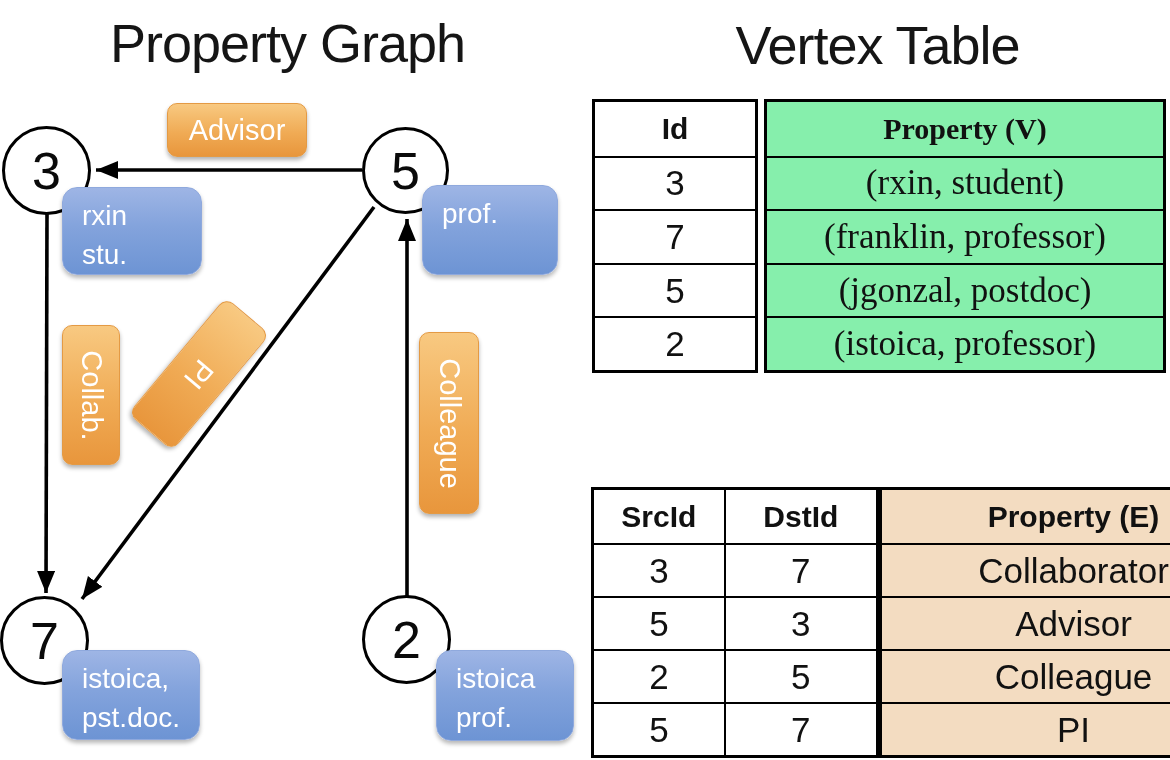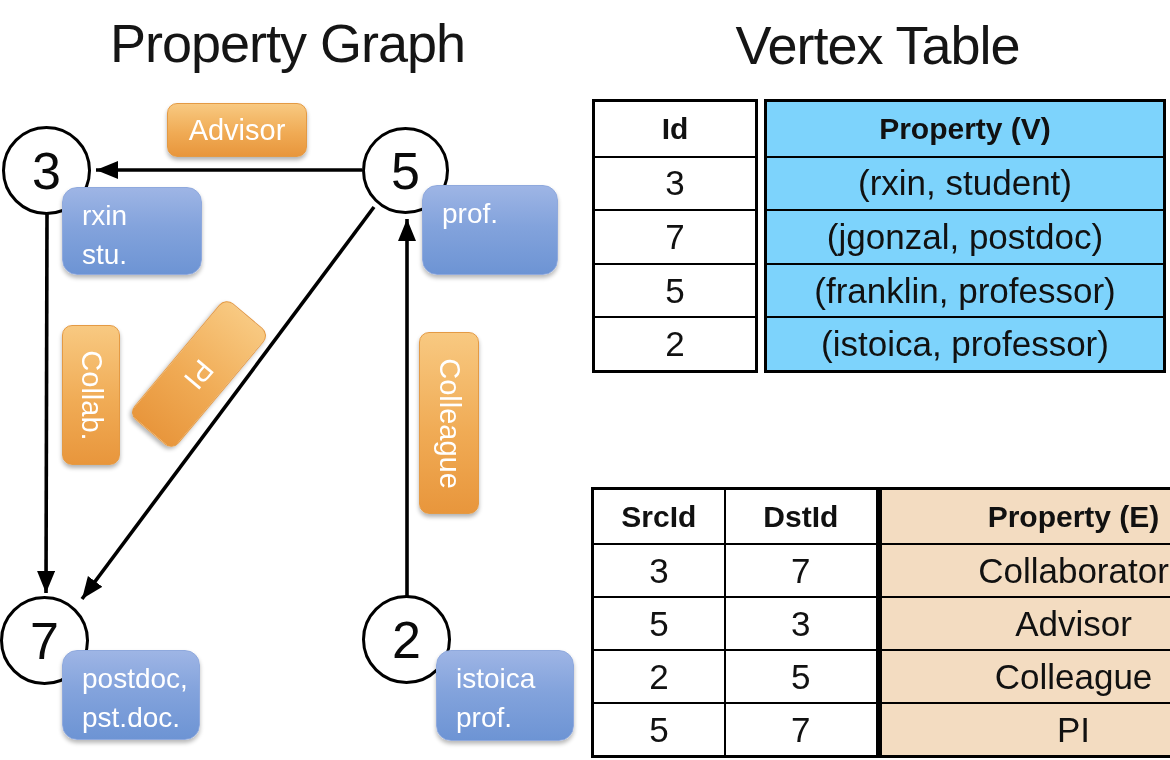--- a/index.html
+++ b/index.html
@@ -46,21 +46,21 @@
   
   .tbl{position:absolute;display:flex;}
   #vertex-table{left:592px;top:99px;width:574px;height:274px;gap:6px;}
   #edge-table{left:591px;top:487px;width:677px;height:271px;}
 
   .tgroup{border:3px solid #000;box-sizing:border-box;display:grid;grid-template-rows:repeat(5,1fr);}
   .cell{display:flex;align-items:center;justify-content:center;font-size:35px;
         border-top:2px solid #000;white-space:nowrap;}
   .cell.first{border-top:none;}
   .cell.hdr{font-size:30px;font-weight:bold;}
-  .fill-blue{background:#7dd3fc;}
+  .fill-blue{background:#86efac;font-family:Liberation Serif, serif;}
   .fill-tan{background:#f3dcc1;}
 
   #vt-id{width:166px;background:#fff;}
   #vt-prop{flex:1;}
   #et-ids{width:288px;background:#fff;grid-template-columns:46% 54%;}
   #et-ids .cell.dst{border-left:2px solid #000;}
   #et-ids .cell{grid-column:auto;}
   #et-prop{flex:1;}
 </style>
 </head>
@@ -97,21 +97,21 @@
     </div>
 
   <div class="vbox" id="vbox-rxin">
     <div>rxin</div>
     <div>stu.</div>
   </div>
   <div class="vbox" id="vbox-franklin">
     <div>prof.</div>
   </div>
   <div class="vbox" id="vbox-jgonzal">
-    <div>postdoc,</div>
+    <div>istoica,</div>
     <div>pst.doc.</div>
   </div>
   <div class="vbox" id="vbox-istoica">
     <div>istoica</div>
     <div>prof.</div>
   </div>
 
   <div class="ebox" id="ebox-advisor">
     <span>Advisor</span>
   </div>
@@ -129,22 +129,22 @@
     <div class="tgroup" id="vt-id">
       <div class="cell hdr first">Id</div>
       <div class="cell">3</div>
       <div class="cell">7</div>
       <div class="cell">5</div>
       <div class="cell">2</div>
     </div>
     <div class="tgroup" id="vt-prop">
       <div class="cell hdr first fill-blue">Property (V)</div>
       <div class="cell fill-blue">(rxin, student)</div>
+      <div class="cell fill-blue">(franklin, professor)</div>
       <div class="cell fill-blue">(jgonzal, postdoc)</div>
-      <div class="cell fill-blue">(franklin, professor)</div>
       <div class="cell fill-blue">(istoica, professor)</div>
     </div>
   </div>
 
   <div class="tbl" id="edge-table">
     <div class="tgroup" id="et-ids">
       <div class="cell hdr first">SrcId</div>
       <div class="cell hdr first dst">DstId</div>
       <div class="cell">3</div>
       <div class="cell dst">7</div>

